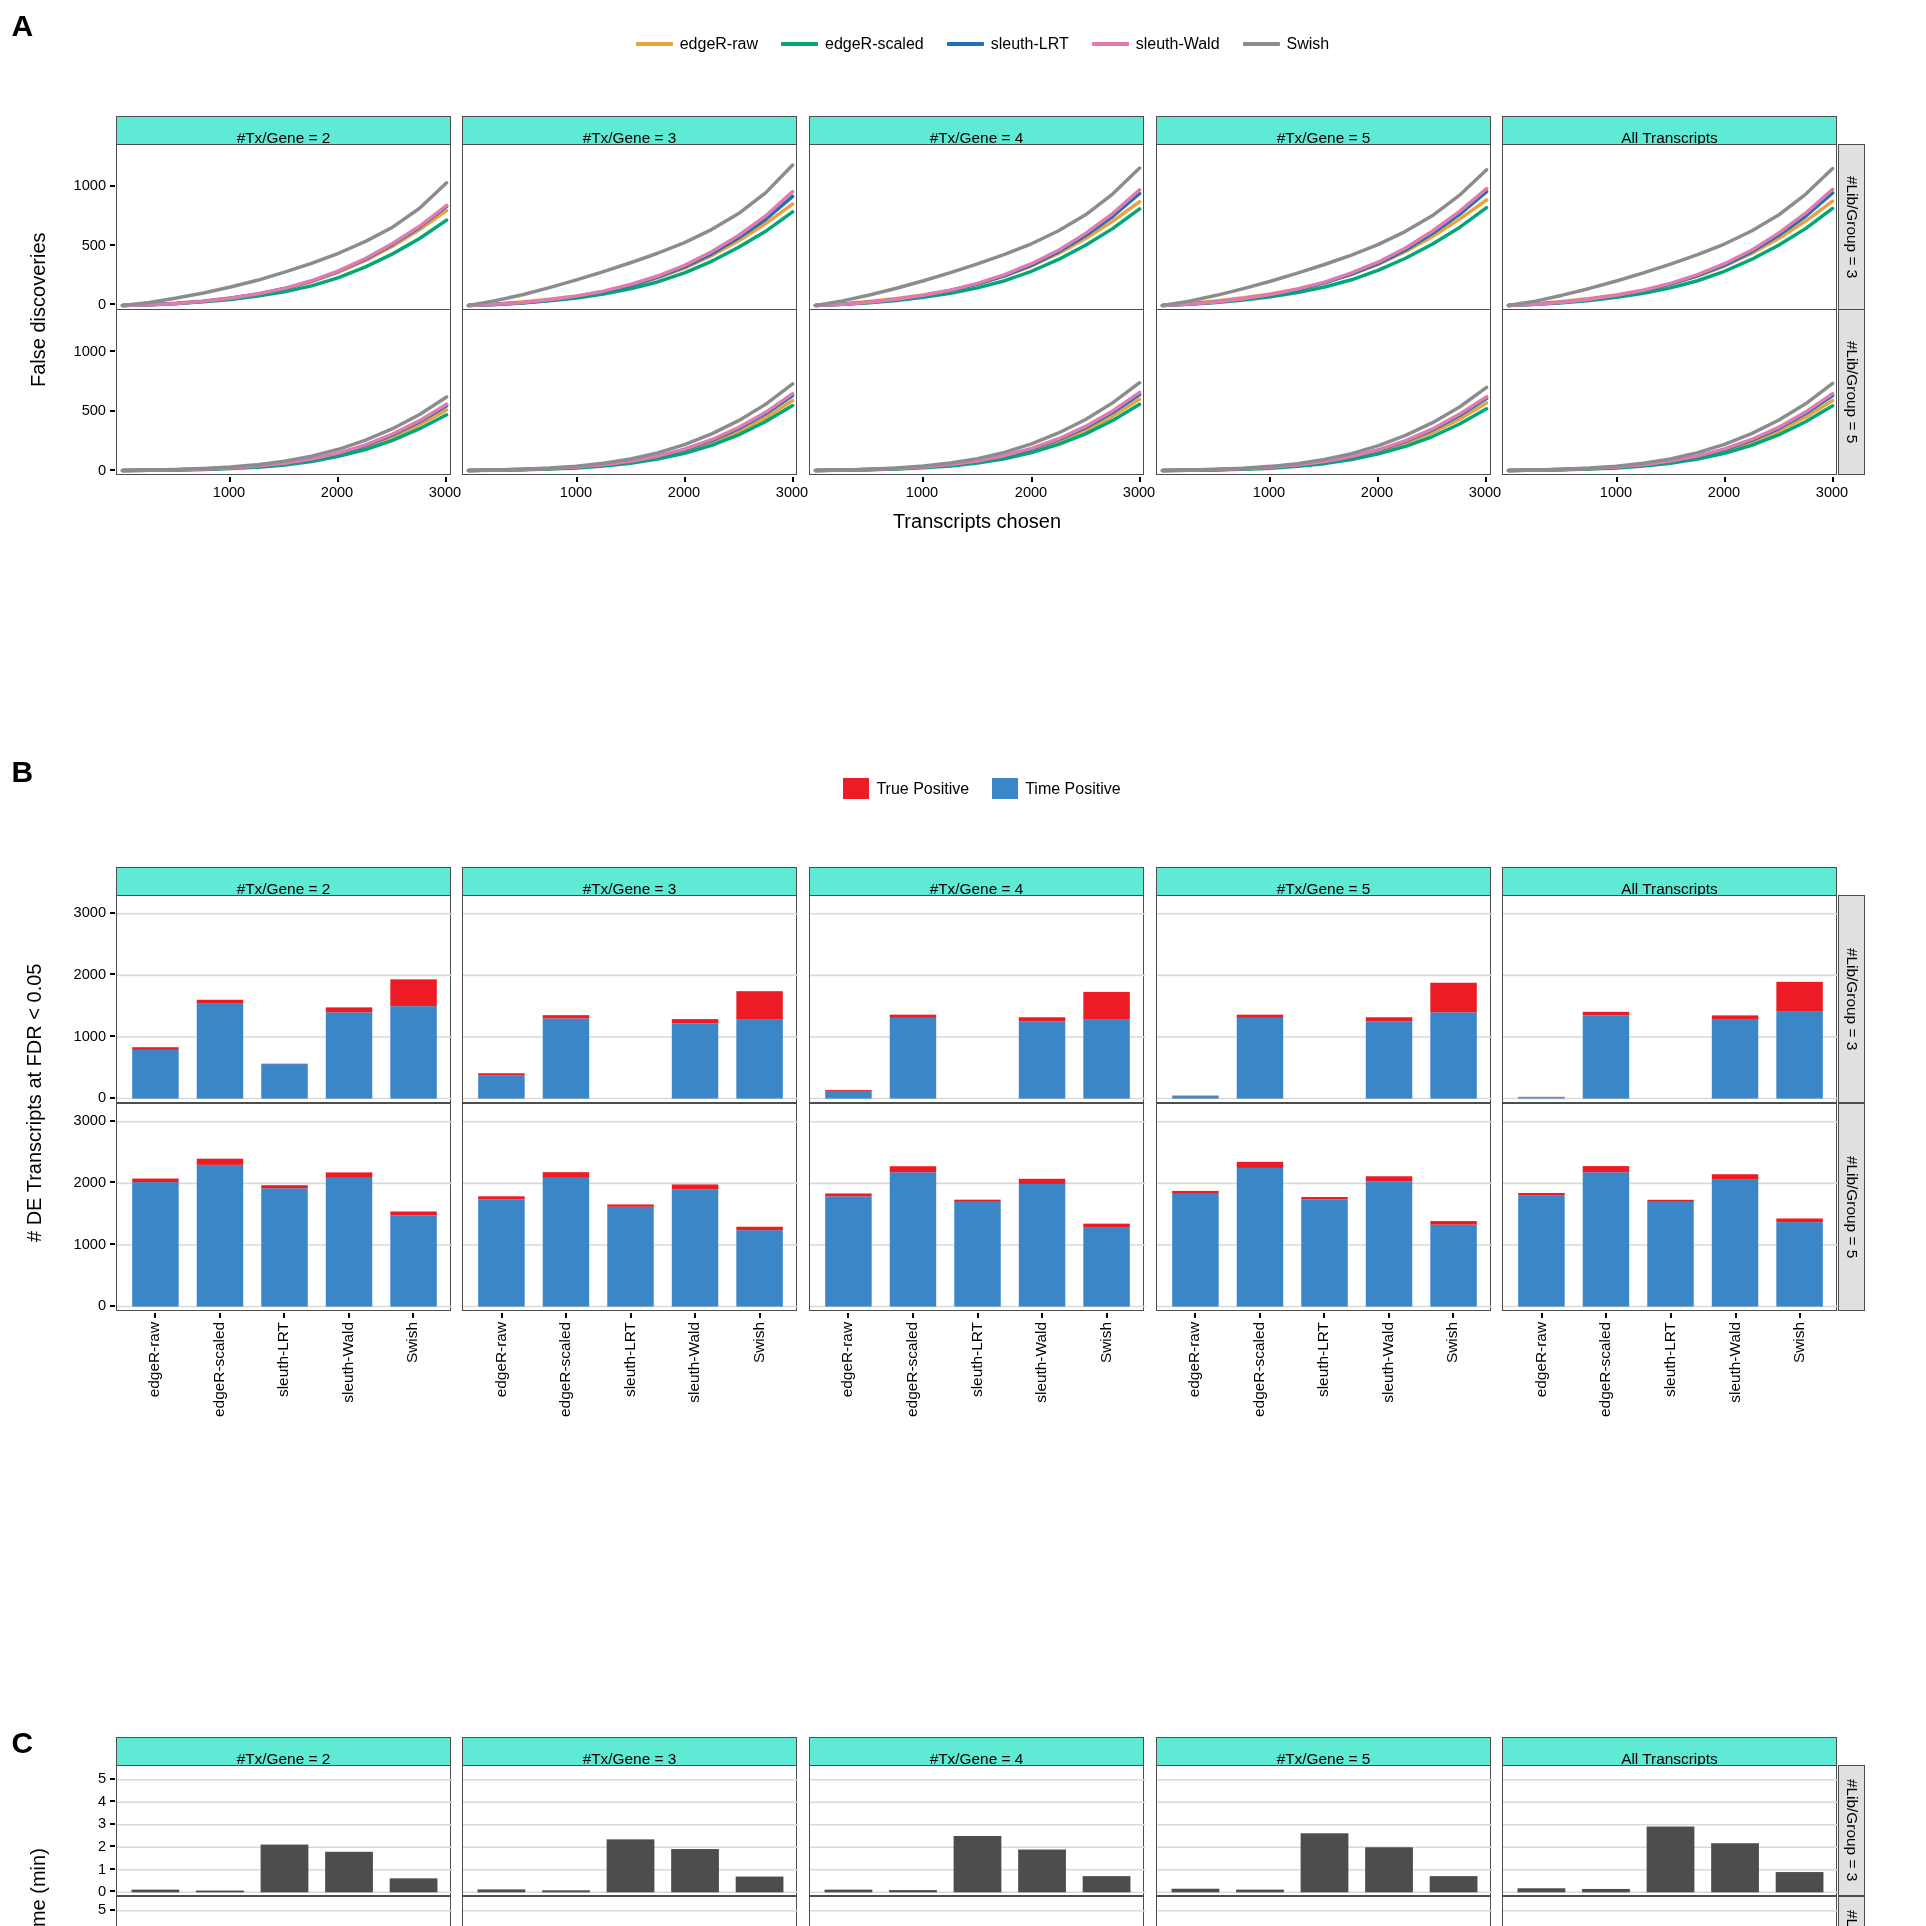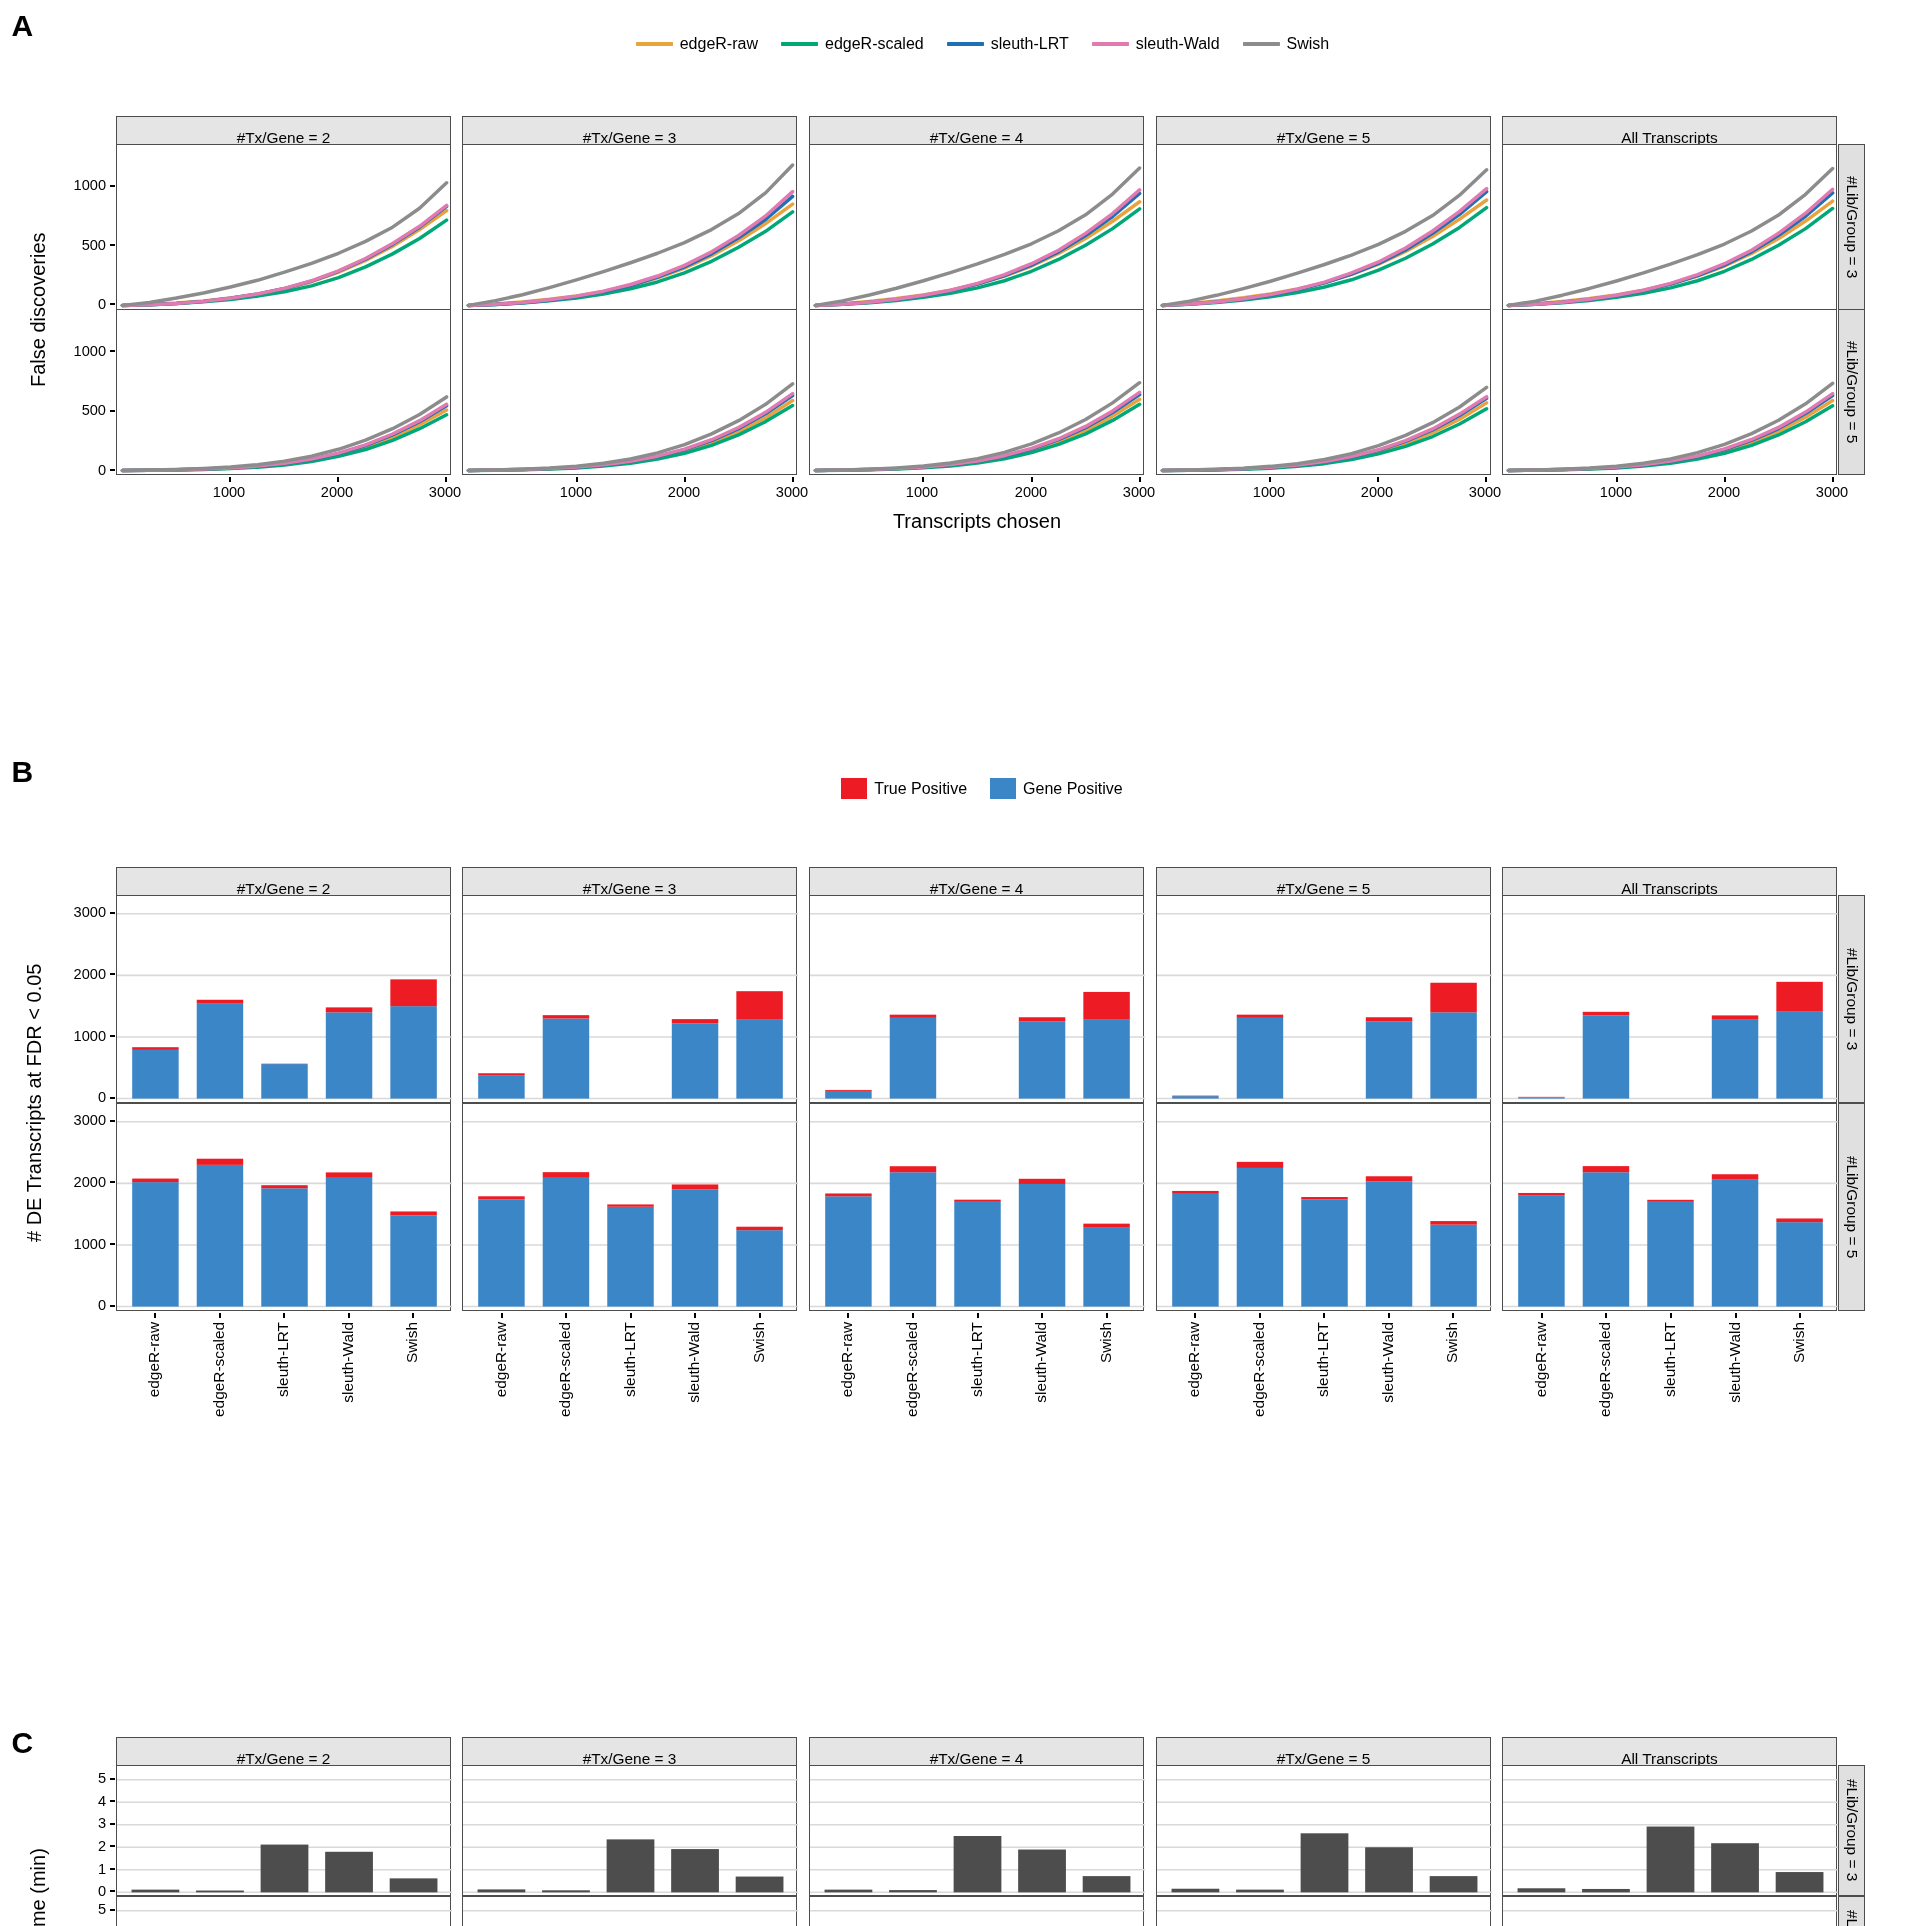--- a/index.html
+++ b/index.html
@@ -1,21 +1,21 @@
 <!DOCTYPE html>
 <html style="font-size:6.2px"><head>
 <meta charset="utf-8">
 <style>
   html, body { margin:0; padding:0; background:#ffffff; }
   body { width:1965px; height:2542px; font-family:"Liberation Sans", sans-serif; color:#000; }
   .page { position:relative; width:1965px; height:2542px; }
 
   .panel-letter { position:absolute; font-size:30px; font-weight:bold; font-family:"Liberation Sans", sans-serif; }
   .facet-col-header {
-    background:#e5e5e5; border:1.2px solid #4d4d4d; color:#000;
+    background:#5eead4; border:1.2px solid #4d4d4d; color:#000;
     display:flex; align-items:center; justify-content:center;
     font-size:15.4px; height:44px; box-sizing:border-box;
   }
   .facet-row-header {
     background:#e0e0e0; border:1.2px solid #4d4d4d; color:#000;
     display:flex; align-items:center; justify-content:center;
     width:24px; box-sizing:border-box;
   }
   .facet-row-header span { writing-mode:vertical-rl; font-size:15.4px; white-space:nowrap; }
   .plot-cell { border:1.2px solid #4d4d4d; box-sizing:border-box; background:#fff; position:relative; }
@@ -191,21 +191,21 @@
 
   <div class="panel-letter" style="left:11.6px; top:755px;">B</div>
 
   <div id="legend-b" class="legend" style="position:absolute; left:539px; top:778px; width:886px;">
       <div class="legend-item">
         <div class="legend-box" style="background:#ED1C24;"></div>
         <div style="font-size:16px;">True Positive</div>
       </div>
       <div class="legend-item">
         <div class="legend-box" style="background:#3B86C6;"></div>
-        <div style="font-size:16px;">Gene Positive</div>
+        <div style="font-size:16px;">Time Positive</div>
       </div>
     </div>
 
   <div id="panelB" style="position:absolute; left:0; top:867px;">
       <div class="facet-col-header" style="position:absolute; left:116px; top:0px; width:335px;">#Tx/Gene = 2</div>
       <div class="facet-col-header" style="position:absolute; left:462px; top:0px; width:335px;">#Tx/Gene = 3</div>
       <div class="facet-col-header" style="position:absolute; left:809px; top:0px; width:335px;">#Tx/Gene = 4</div>
       <div class="facet-col-header" style="position:absolute; left:1156px; top:0px; width:335px;">#Tx/Gene = 5</div>
       <div class="facet-col-header" style="position:absolute; left:1502px; top:0px; width:335px;">All Transcripts</div>
       <div class="facet-row-header" style="position:absolute; left:1838px; top:28px; height:208px; width:27px;">

